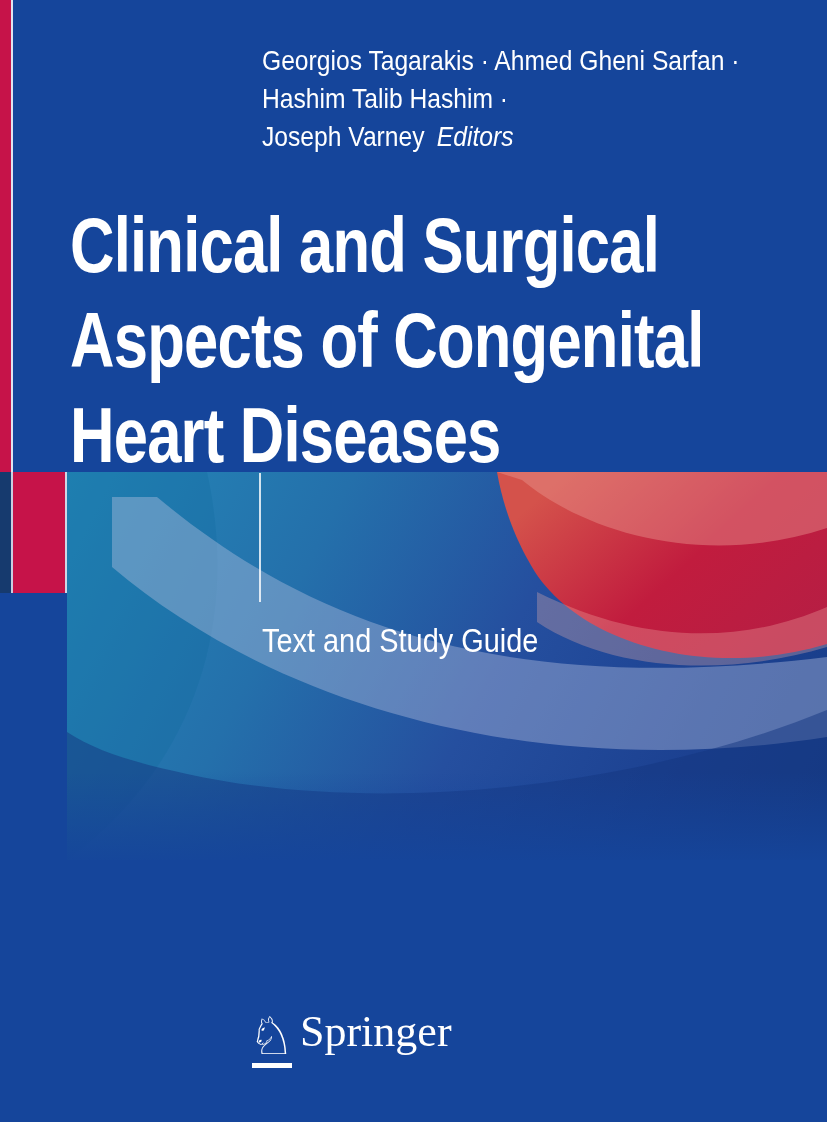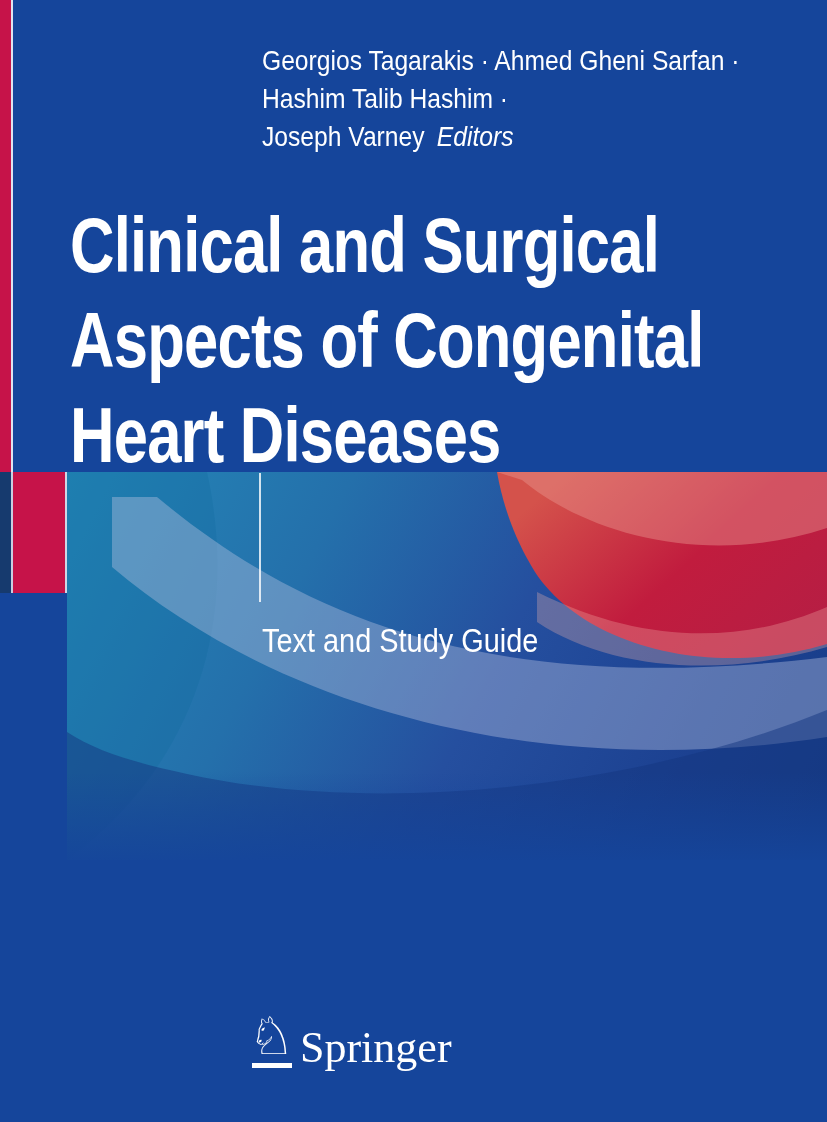--- a/index.html
+++ b/index.html
@@ -44,21 +44,21 @@
   }
 
   
   .logo{position:absolute;left:248px;top:1010px;height:70px;color:#fff;}
   .knight{
     position:absolute;left:0;top:0;font-size:52px;line-height:52px;
     font-family:"DejaVu Sans",sans-serif;color:#fff;
   }
   .knight-underline{position:absolute;left:4px;top:53px;width:40px;height:5px;background:#fff;}
   .publisher-name{
-    position:absolute;left:52px;top:16px;
+    position:absolute;left:52px;top:0;
     font-family:"Liberation Serif",serif;font-size:44px;line-height:44px;color:#fff;text-align:center;
   }
 </style>
 </head>
 <body>
 
 <div class="cover">
 
   <div class="red-bar"></div>
   <div class="top-sep"></div>

